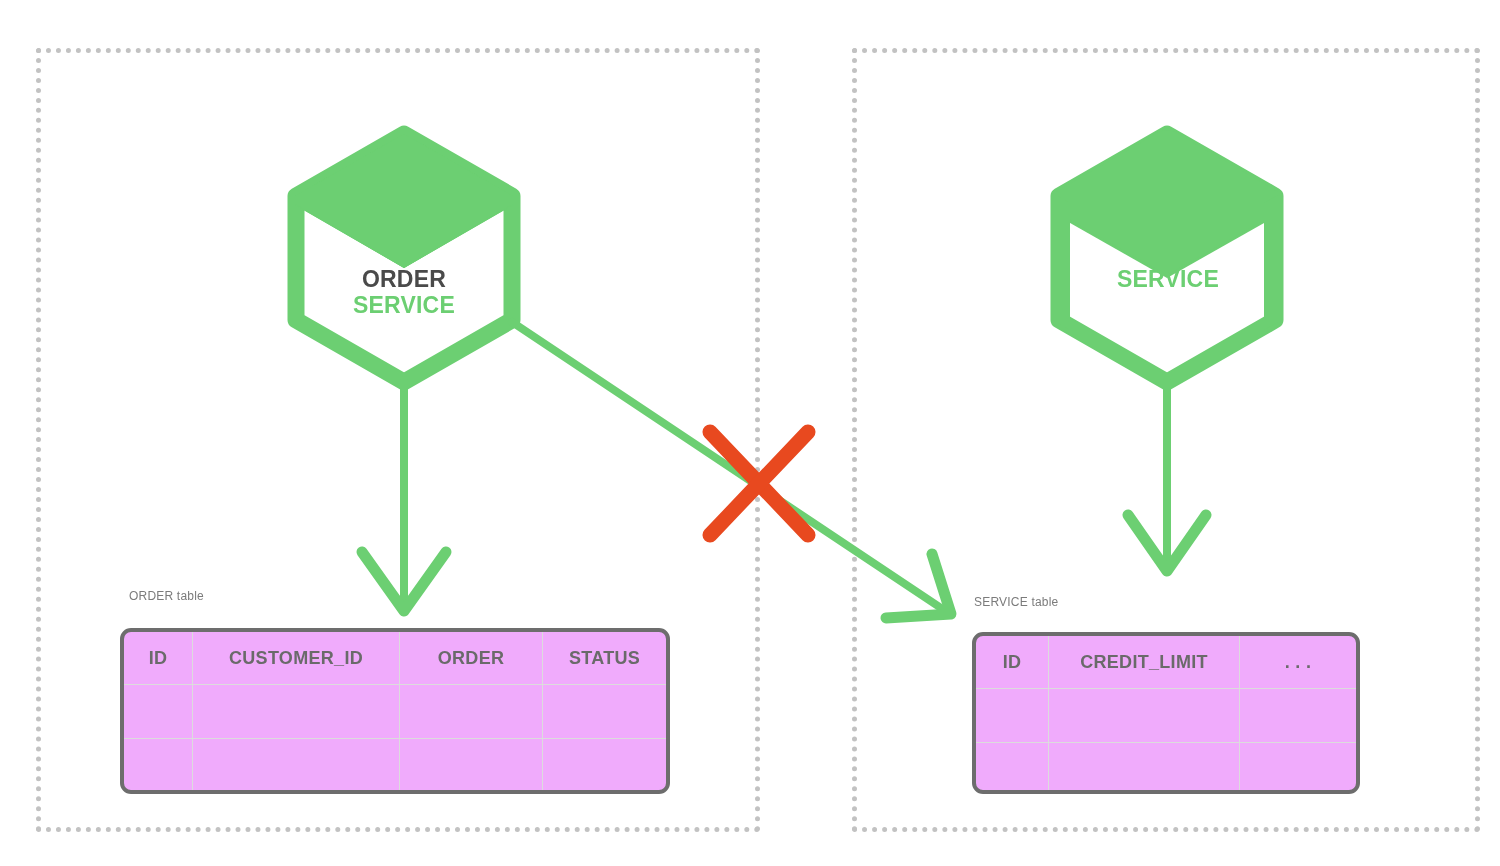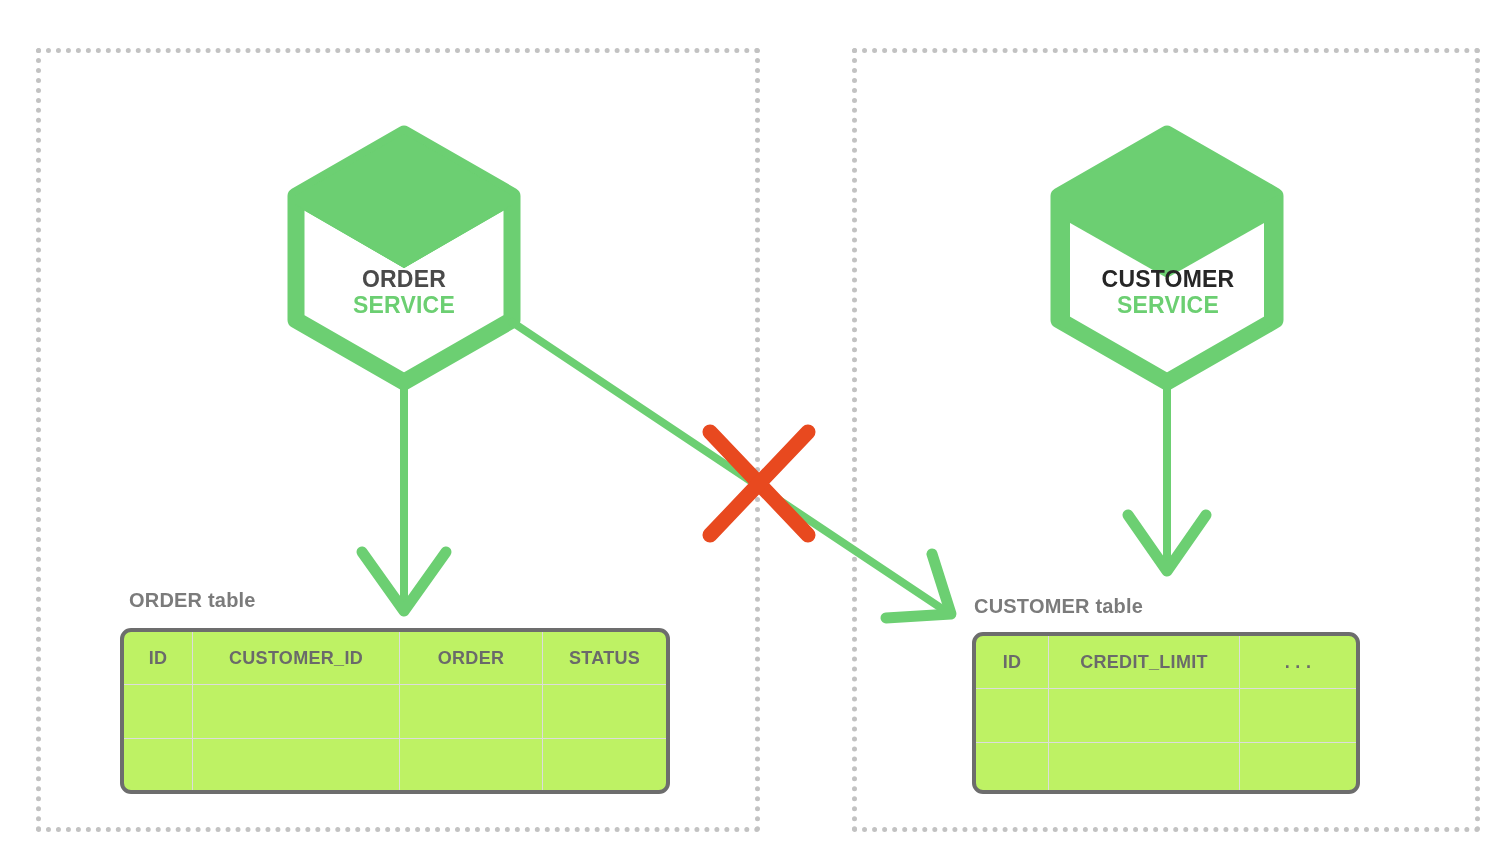--- a/index.html
+++ b/index.html
@@ -65,33 +65,33 @@
   #customer-hex-label {
     left: 1058px;
     top: 267px;
     width: 220px;
   }
   #customer-hex-label .l1 { color: #262626; }
   #customer-hex-label .l2 { color: #6ccf72; }
 
   .table-caption {
     position: absolute;
-    font-weight: bold;
-    font-size: 20px;
+    font-weight: normal;
+    font-size: 12px;
     color: #7b7b7b;
     letter-spacing: 0.2px;
     white-space: nowrap;
   }
   #order-table-caption { left: 129px; top: 589px; }
   #customer-table-caption { left: 974px; top: 595px; }
 
   .db-table {
     position: absolute;
     box-sizing: border-box;
-    background: #bef264;
+    background: #f0abfc;
     border: 4px solid #6d6d6d;
     border-radius: 11px;
     border-collapse: separate;
     overflow: hidden;
   }
   #order-table {
     left: 120px;
     top: 628px;
     width: 550px;
     height: 166px;
@@ -199,21 +199,20 @@
       <line x1="808" y1="432" x2="710" y2="535" stroke="#e8491f" stroke-width="15" stroke-linecap="round"></line>
     </g>
   </svg>
 
   <div class="hex-label" id="order-hex-label">
     <span class="l1">ORDER</span>
     <span class="l2">SERVICE</span>
   </div>
 
   <div class="hex-label" id="customer-hex-label">
-    <span class="l1">CUSTOMER</span>
     <span class="l2">SERVICE</span>
   </div>
 
   <div class="table-caption" id="order-table-caption">ORDER table</div>
 
   <div class="db-table" id="order-table">
     <table>
       <thead>
         <tr>
           <th style="width:68px">ID</th>
@@ -232,21 +231,21 @@
         <tr>
           <td></td>
           <td></td>
           <td></td>
           <td></td>
         </tr>
       </tbody>
     </table>
   </div>
 
-  <div class="table-caption" id="customer-table-caption">CUSTOMER table</div>
+  <div class="table-caption" id="customer-table-caption">SERVICE table</div>
 
   <div class="db-table" id="customer-table">
     <table>
       <thead>
         <tr>
           <th style="width:72px">ID</th>
           <th style="width:190px">CREDIT_LIMIT</th>
           <th class="dots-cell">. . .</th>
         </tr>
       </thead>

